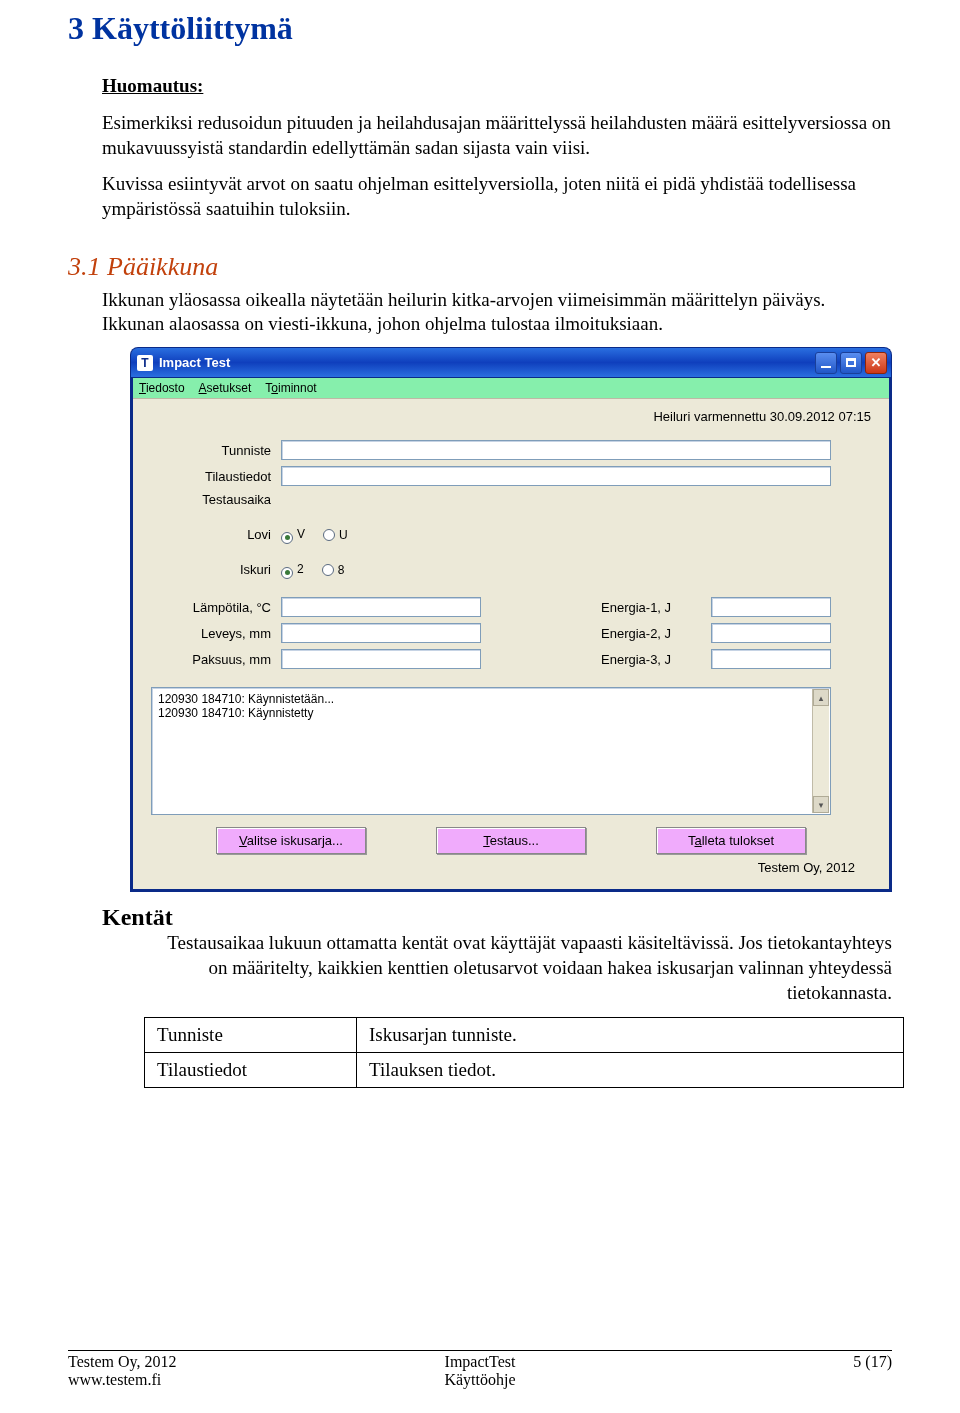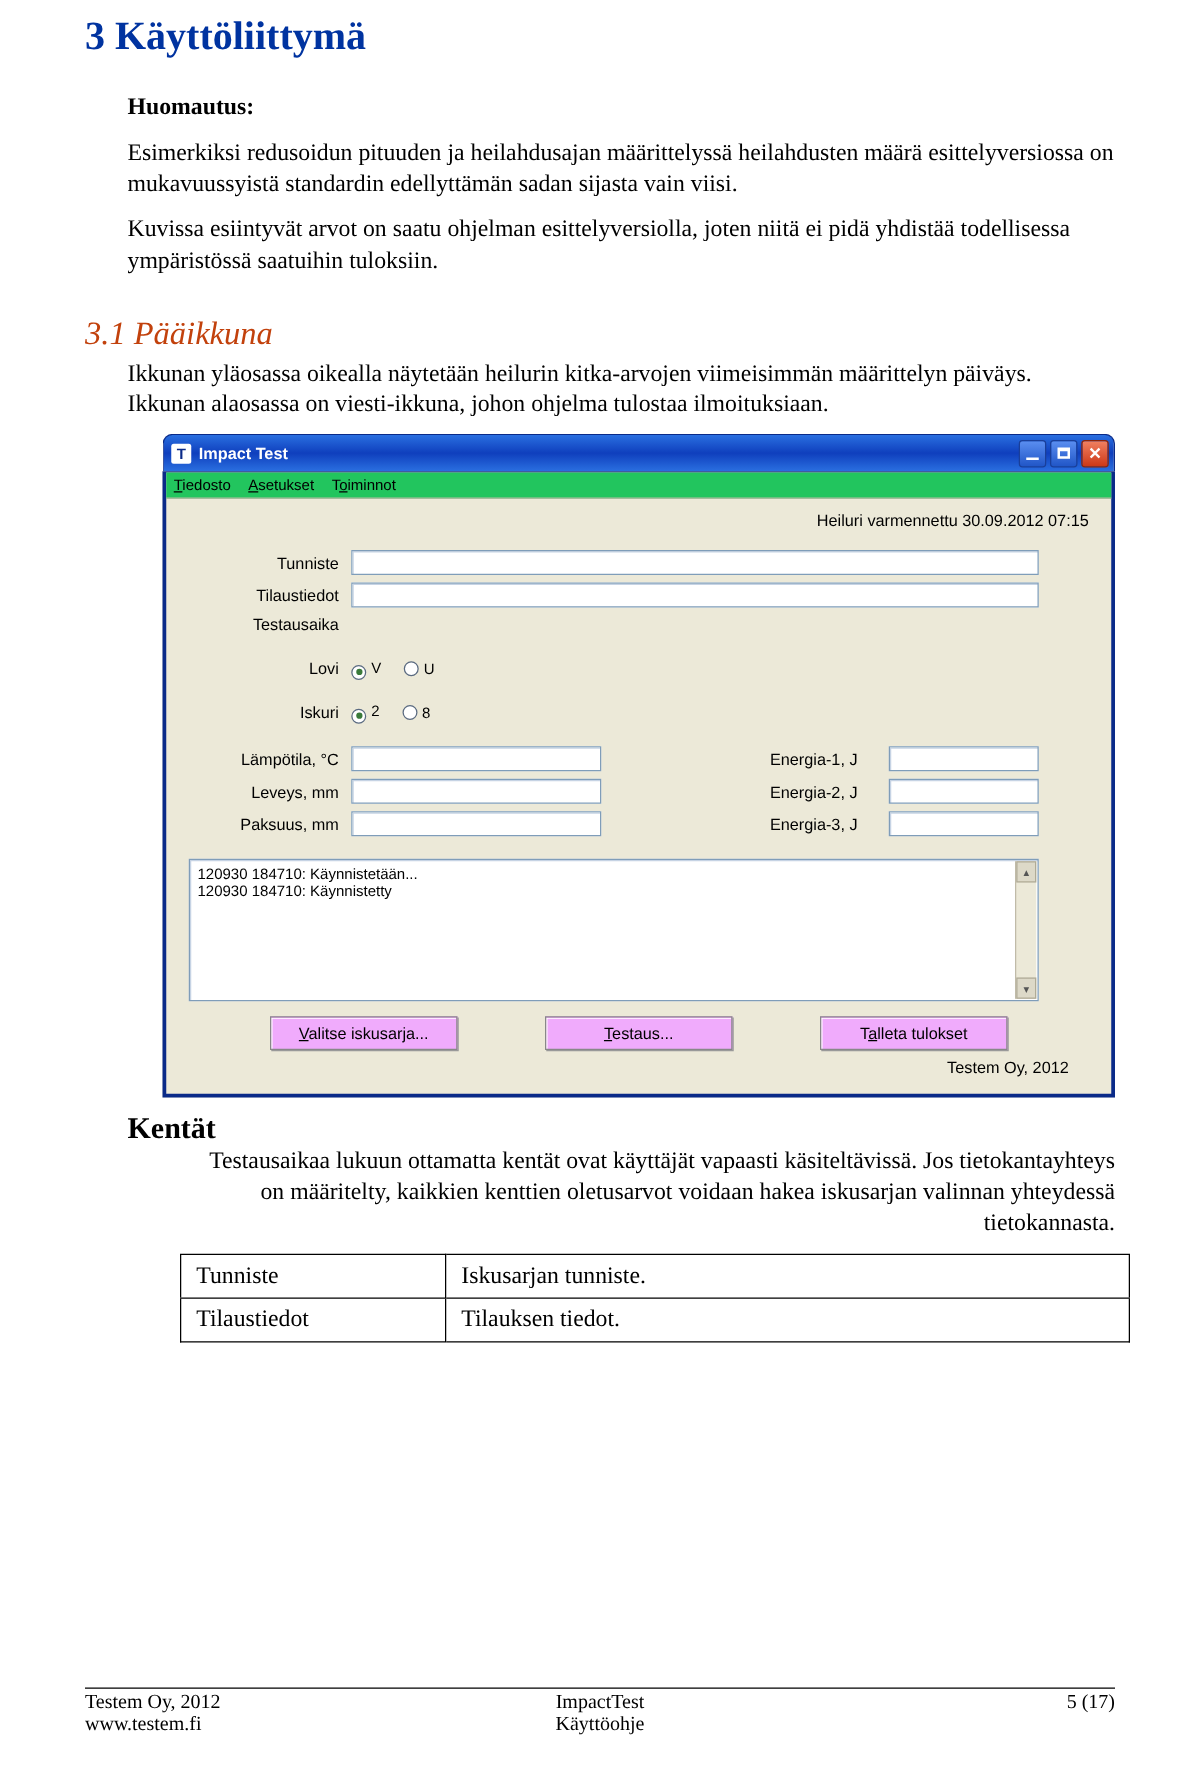--- a/index.html
+++ b/index.html
@@ -19,20 +19,21 @@
   .h1 {
     font-size: 32px;
     font-weight: bold;
     color: #0033a0;
     margin: 0 0 28px 0;
   }
   .note-title {
     font-weight: bold;
     font-size: 19px;
     margin: 0 0 14px 34px;
+    text-decoration: underline;
   }
   .para {
     font-size: 19px;
     line-height: 1.3;
     margin: 0 0 12px 34px;
   }
   .h2 {
     font-size: 26px;
     font-style: italic;
     color: #c2410c;
@@ -99,21 +100,21 @@
   .max-glyph { width:10px; height:9px; border:2px solid #fff; border-top-width:3px; }
   .winbody {
     background: #ece9d8;
     border: 1px solid #0a2a88;
     border-left-width: 3px;
     border-right-width: 3px;
     border-bottom-width: 3px;
     padding-bottom: 6px;
   }
   .menubar {
-    background: #22c55e;
+    background: #86efac;
     border-bottom: 1px solid #bdb9a6;
     padding: 3px 6px;
     display: flex;
     gap: 14px;
     font-size: 12px;
     color: #000;
   }
   .menubar span u { text-decoration: underline; }
   .client {
     padding: 8px 18px 6px 18px;
@@ -152,27 +153,27 @@
   }
   .radio.checked::after {
     content: "";
     width: 5px; height: 5px;
     border-radius: 50%;
     background: #3a7a3a;
   }
   .row-span { grid-column: 2 / span 4; }
   .spacer-row { height: 8px; grid-column: 1 / span 5; }
   .gap-col { }
-  .e-lbl { text-align: center; padding-right: 10px; font-size: 13px; white-space: nowrap; }
+  .e-lbl { text-align: left; padding-right: 10px; font-size: 13px; white-space: nowrap; }
   .huom-row { grid-column: 1 / span 5; display: grid; grid-template-columns: 130px 1fr; gap: 0; align-items: center; margin-top: 18px; }
   .huom-row .field { height: 20px; }
   .log {
     grid-column: 1 / span 5;
     margin-top: 12px;
-    height: 114px;
+    height: 128px;
     background: #fff;
     border: 1px solid #7f9db9;
     box-shadow: inset 1px 1px 0 #c6d3e4;
     padding: 4px 6px;
     font-size: 12px;
     white-space: pre;
     overflow: hidden;
     position: relative;
   }
   .log-scroll {

